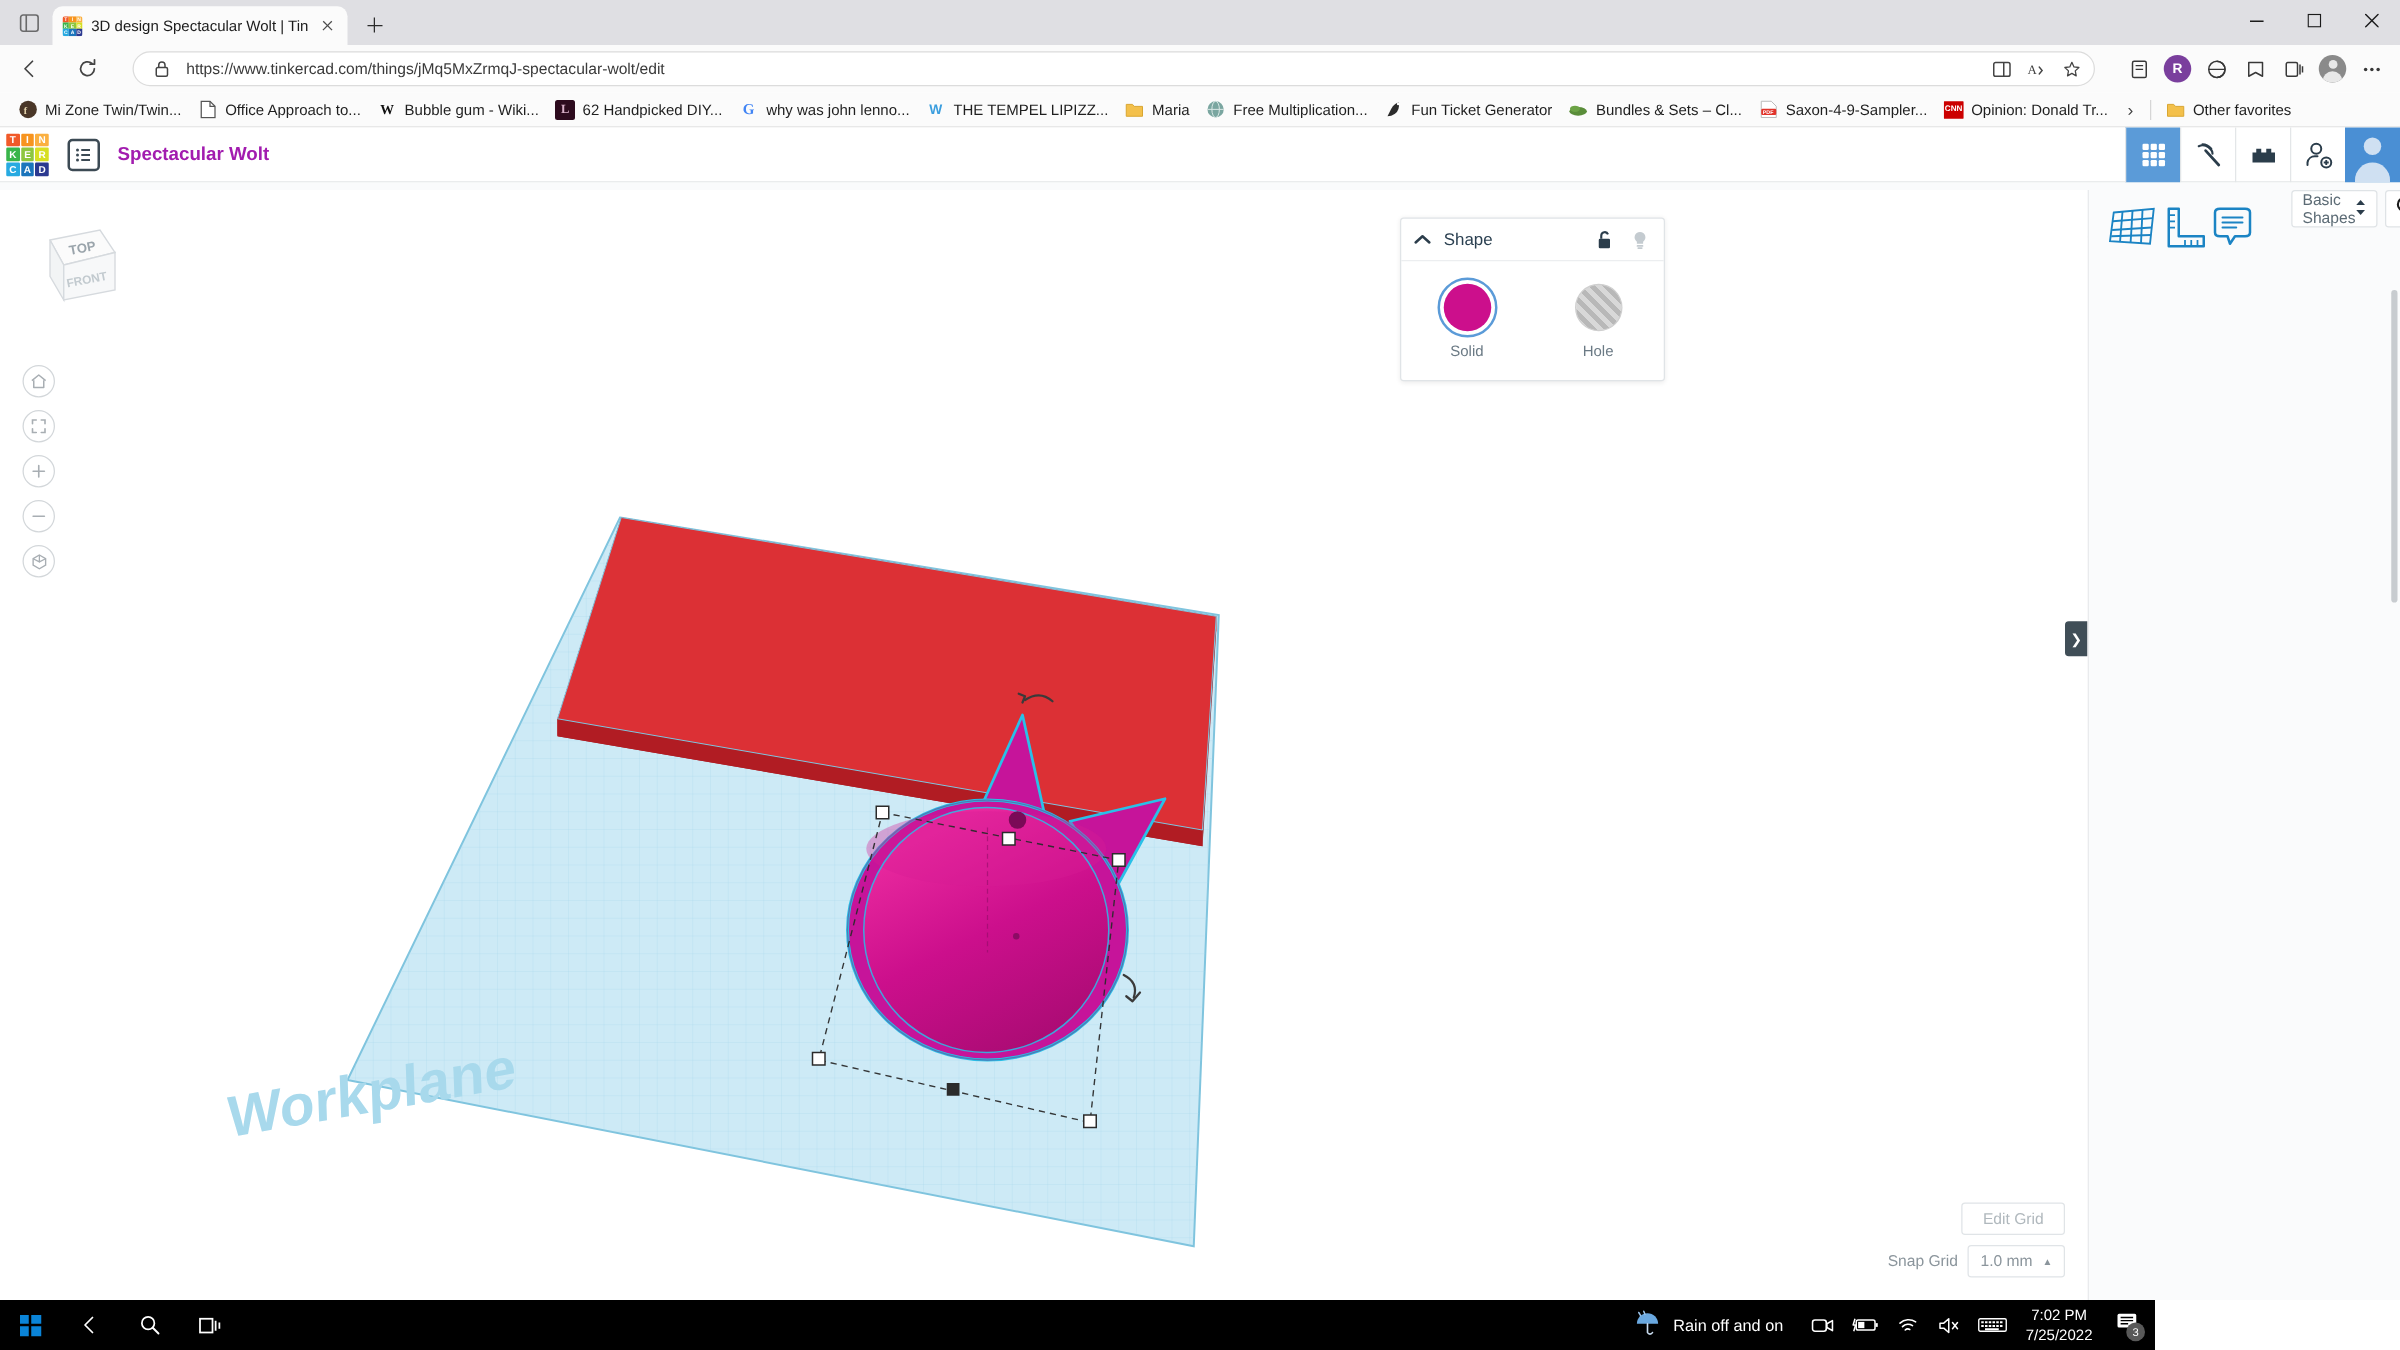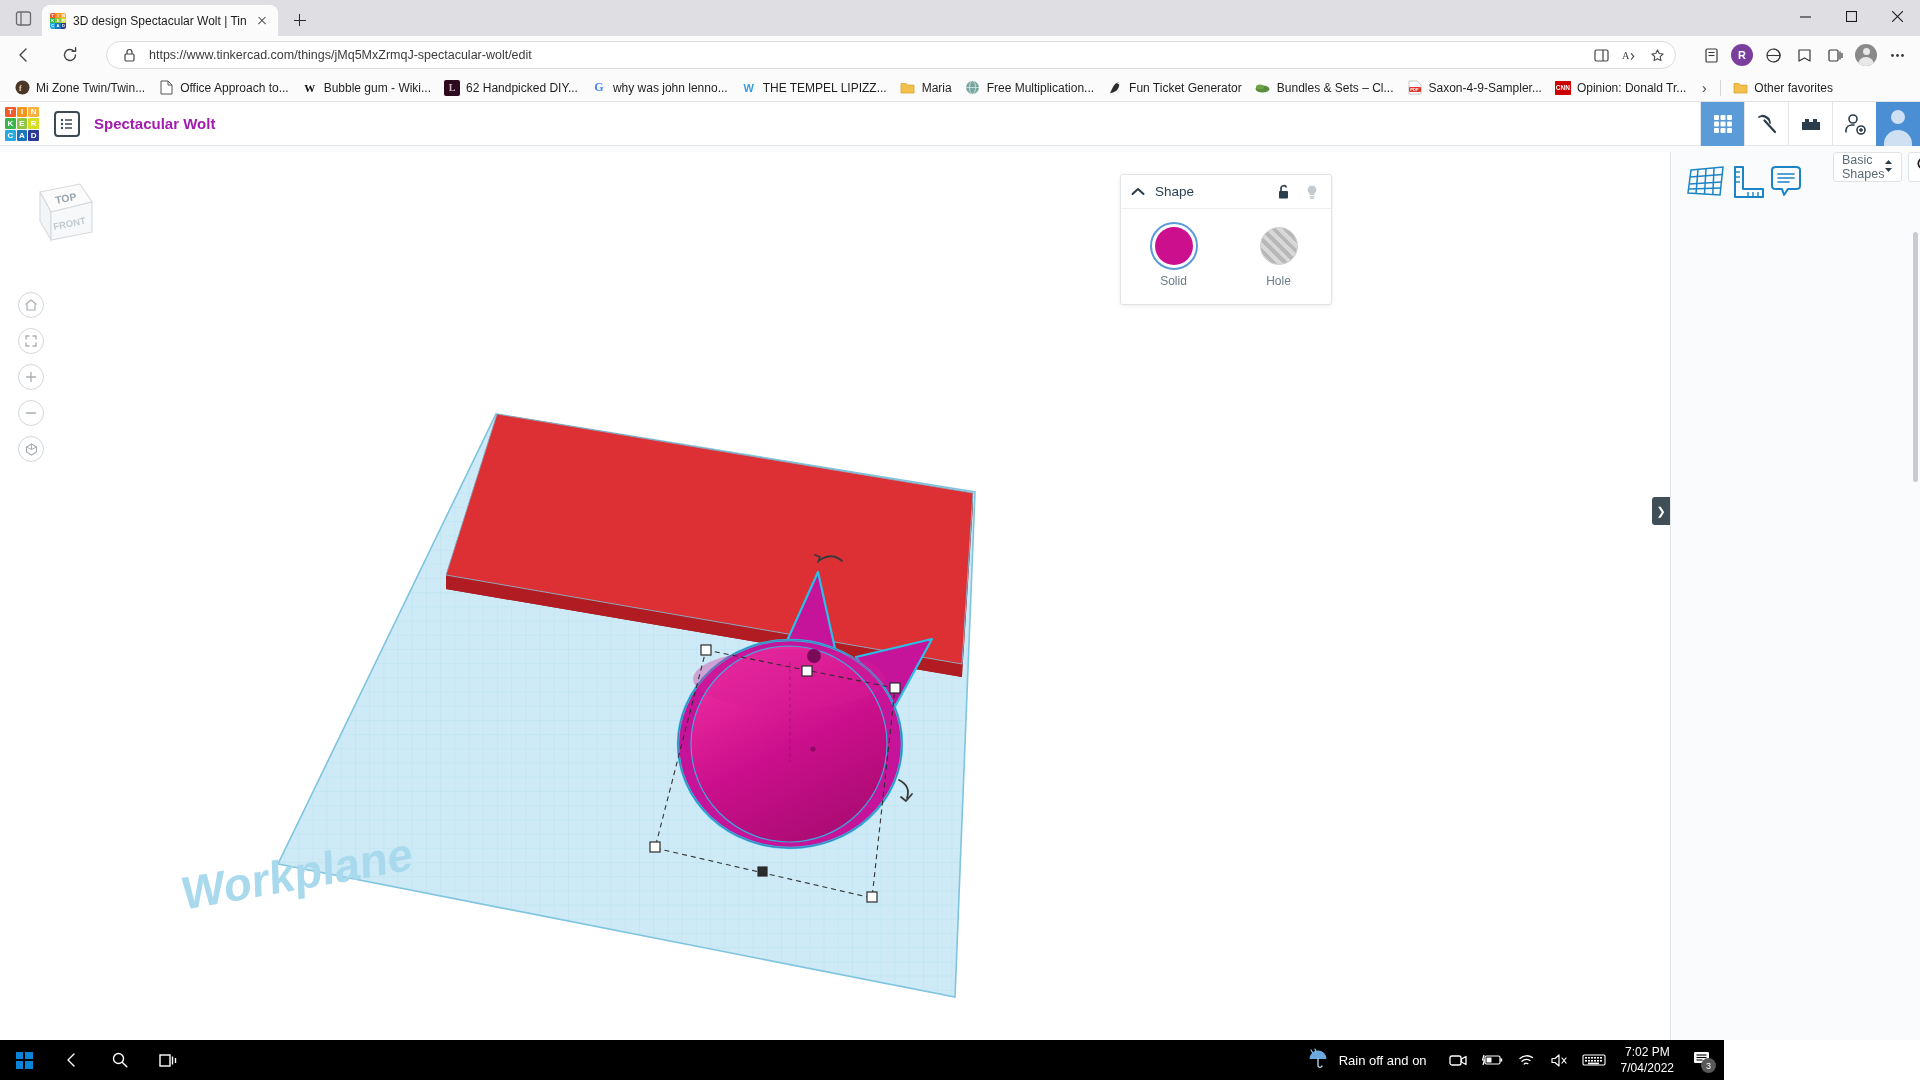--- a/index.html
+++ b/index.html
@@ -862,20 +862,30 @@
             <div class="swatch sel" id="solid-swatch" style="background: rgb(204, 15, 140);"></div>
             <div class="sp-opt-label">Solid</div>
           </div>
           <div class="sp-opt">
             <div class="swatch hole"></div>
             <div class="sp-opt-label">Hole</div>
           </div>
         </div>
       </div>
 
+      <div class="grid-ctrls">
+        <div class="edit-grid-btn">Edit Grid</div>
+        <div class="snap-row">
+          <div class="snap-label">Snap Grid</div>
+          <div class="snap-sel">
+            <span>1.0 mm</span>
+            <span style="font-size:8px">▲</span>
+          </div>
+        </div>
+      </div>
 
       <div class="panel-handle">❯</div>
     </div>
 
     <div class="sidebar">
       <div class="sb-icons">
         <div class="sb-ic">
           <svg width="42" height="38" viewBox="0 0 42 38">
               <g stroke="#1b84c4" stroke-width="1.5" fill="none">
                 <polygon points="6,6 38,3 35,31 3,29"></polygon>
@@ -1199,21 +1209,21 @@
               <rect x="9" y="7" width="2" height="1.6"></rect>
               <rect x="12" y="7" width="2" height="1.6"></rect>
               <rect x="15" y="7" width="2" height="1.6"></rect>
               <rect x="18" y="7" width="2" height="1.6"></rect>
               <rect x="6" y="9.6" width="11" height="1.6"></rect>
             </g>
           </svg>
       </div>
       <div class="tb-clock">
         <div>7:02 PM</div>
-        <div>7/04/2022</div>
+        <div>7/25/2022</div>
       </div>
       <div class="tb-notif">
         <span>
           <svg width="19" height="17" viewBox="0 0 19 17">
               <rect x="1" y="2" width="15" height="11" rx="1.3" fill="#fff"></rect>
               <g stroke="#000" stroke-width="1.1">
                 <line x1="3.5" y1="5" x2="13.5" y2="5"></line>
                 <line x1="3.5" y1="7.5" x2="13.5" y2="7.5"></line>
                 <line x1="3.5" y1="10" x2="9.5" y2="10"></line>
               </g>

